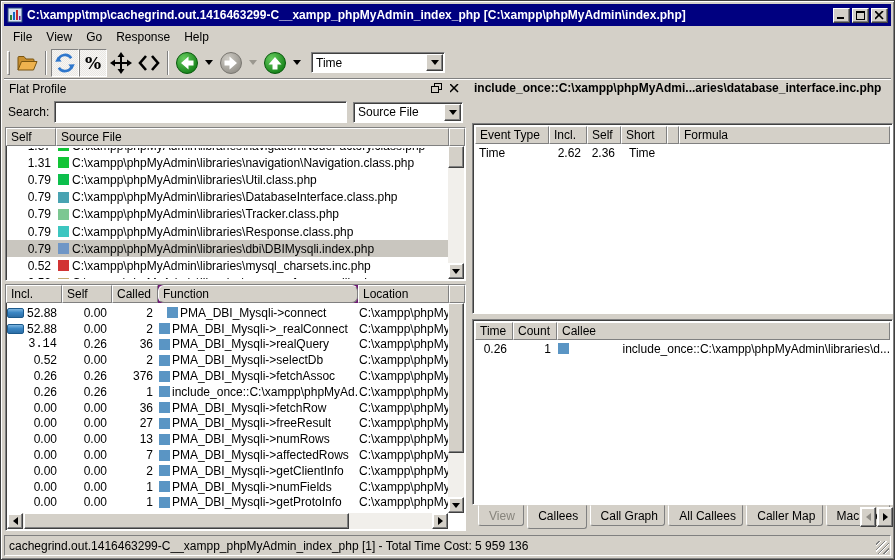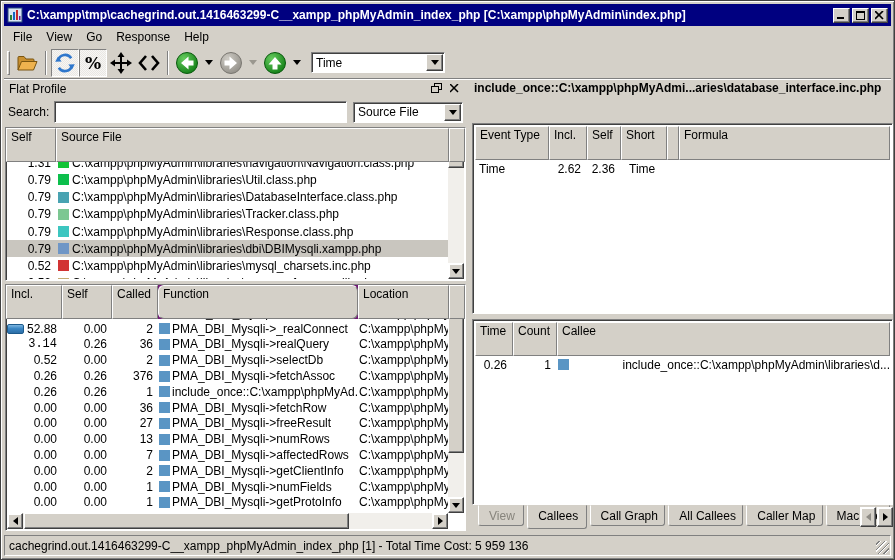--- a/index.html
+++ b/index.html
@@ -58,21 +58,21 @@
   .searchrow { height:28px; display:flex; align-items:center; padding:2px 3px; }
   .searchrow label { margin-right:5px; }
   .searchfield { flex:1; height:22px; background:#fff; border:1px solid; border-color:#808080 #fff #fff #808080;
     box-shadow: inset 1px 1px 0 #404040; font-family:"Liberation Sans",sans-serif; font-size:12px; padding:0 3px; outline:none; }
   .searchrow .combo { width:110px; margin-left:6px; }
 
   .listbox { background:#fff; border:1px solid; border-color:#808080 #fff #fff #808080; box-shadow: inset 1px 1px 0 #404040; position:relative; overflow:hidden; }
   .toplist { position:absolute; left:0; top:48px; width:461px; height:154px; }
   .fntable  { position:absolute; left:0; top:205px; width:461px; height:247px; }
 
-  .hdrrow { display:flex; height:34px; background:#701a75; position:relative; z-index:3; }
+  .hdrrow { display:flex; height:18px; background:#701a75; position:relative; z-index:3; }
   .hcell { border:1px solid; border-color:#fff #808080 #808080 #fff; background:#d4d0c8; padding:1px 4px; white-space:nowrap; overflow:hidden; flex:0 0 auto; }
   .hcell.grow { flex:1 1 auto; }
 
   .rows-clip { position:absolute; left:1px; right:17px; bottom:1px; overflow:hidden; }
   .toplist .rows-clip { top:20px; }
   .fntable .rows-clip { top:20px; bottom:17px; }
   .rowscroller { position:relative; }
 
   .lrow { display:flex; align-items:center; white-space:nowrap; }
   .lrow.sel { background:#c9c6bf; }
@@ -308,21 +308,21 @@
                 <span>C:\xampp\phpMyAdmin\libraries\Tracker.class.php</span>
               </div>
               <div class="lrow" style="height: 17.2px;">
                 <span class="num" style="width: 50px;">0.79</span>
                 <span class="csq" style="background: rgb(60, 198, 192);"></span>
                 <span>C:\xampp\phpMyAdmin\libraries\Response.class.php</span>
               </div>
               <div class="lrow sel" style="height: 17.2px;">
                 <span class="num" style="width: 50px;">0.79</span>
                 <span class="csq" style="background: rgb(111, 150, 198);"></span>
-                <span>C:\xampp\phpMyAdmin\libraries\dbi\DBIMysqli.xampp.php</span>
+                <span>C:\xampp\phpMyAdmin\libraries\dbi\DBIMysqli.index.php</span>
               </div>
               <div class="lrow" style="height: 17.2px;">
                 <span class="num" style="width: 50px;">0.52</span>
                 <span class="csq" style="background: rgb(210, 52, 52);"></span>
                 <span>C:\xampp\phpMyAdmin\libraries\mysql_charsets.inc.php</span>
               </div>
               <div class="lrow" style="height: 17.2px;">
                 <span class="num" style="width: 50px;">0.52</span>
                 <span class="csq" style="background: rgb(196, 173, 116);"></span>
                 <span>C:\xampp\phpMyAdmin\libraries\user_preferences.lib.php</span>

